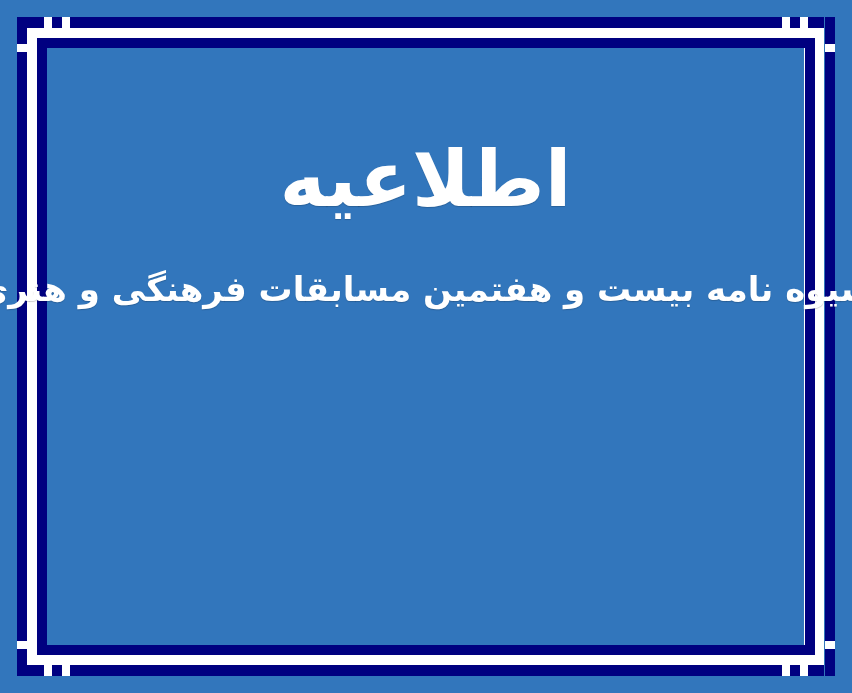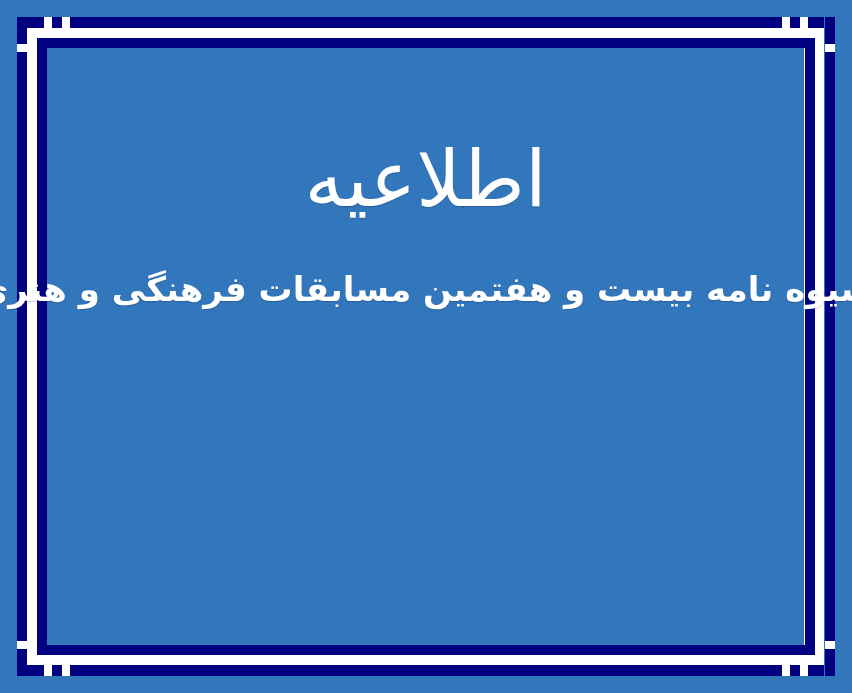--- a/index.html
+++ b/index.html
@@ -82,21 +82,21 @@
     top: 48px;
     bottom: 48px;
     display: flex;
     flex-direction: column;
     align-items: center;
   }
 
   .title {
     color: #ffffff;
     font-size: 78px;
-    font-weight: normal;
+    font-weight: bold;
     line-height: 1;
     letter-spacing: 0;
     margin-top: 92px;
     text-align: center;
     white-space: nowrap;
     text-shadow: 0 1px 1px rgba(0,0,0,0.18);
   }
 
   .subtitle {
     color: #ffffff;

